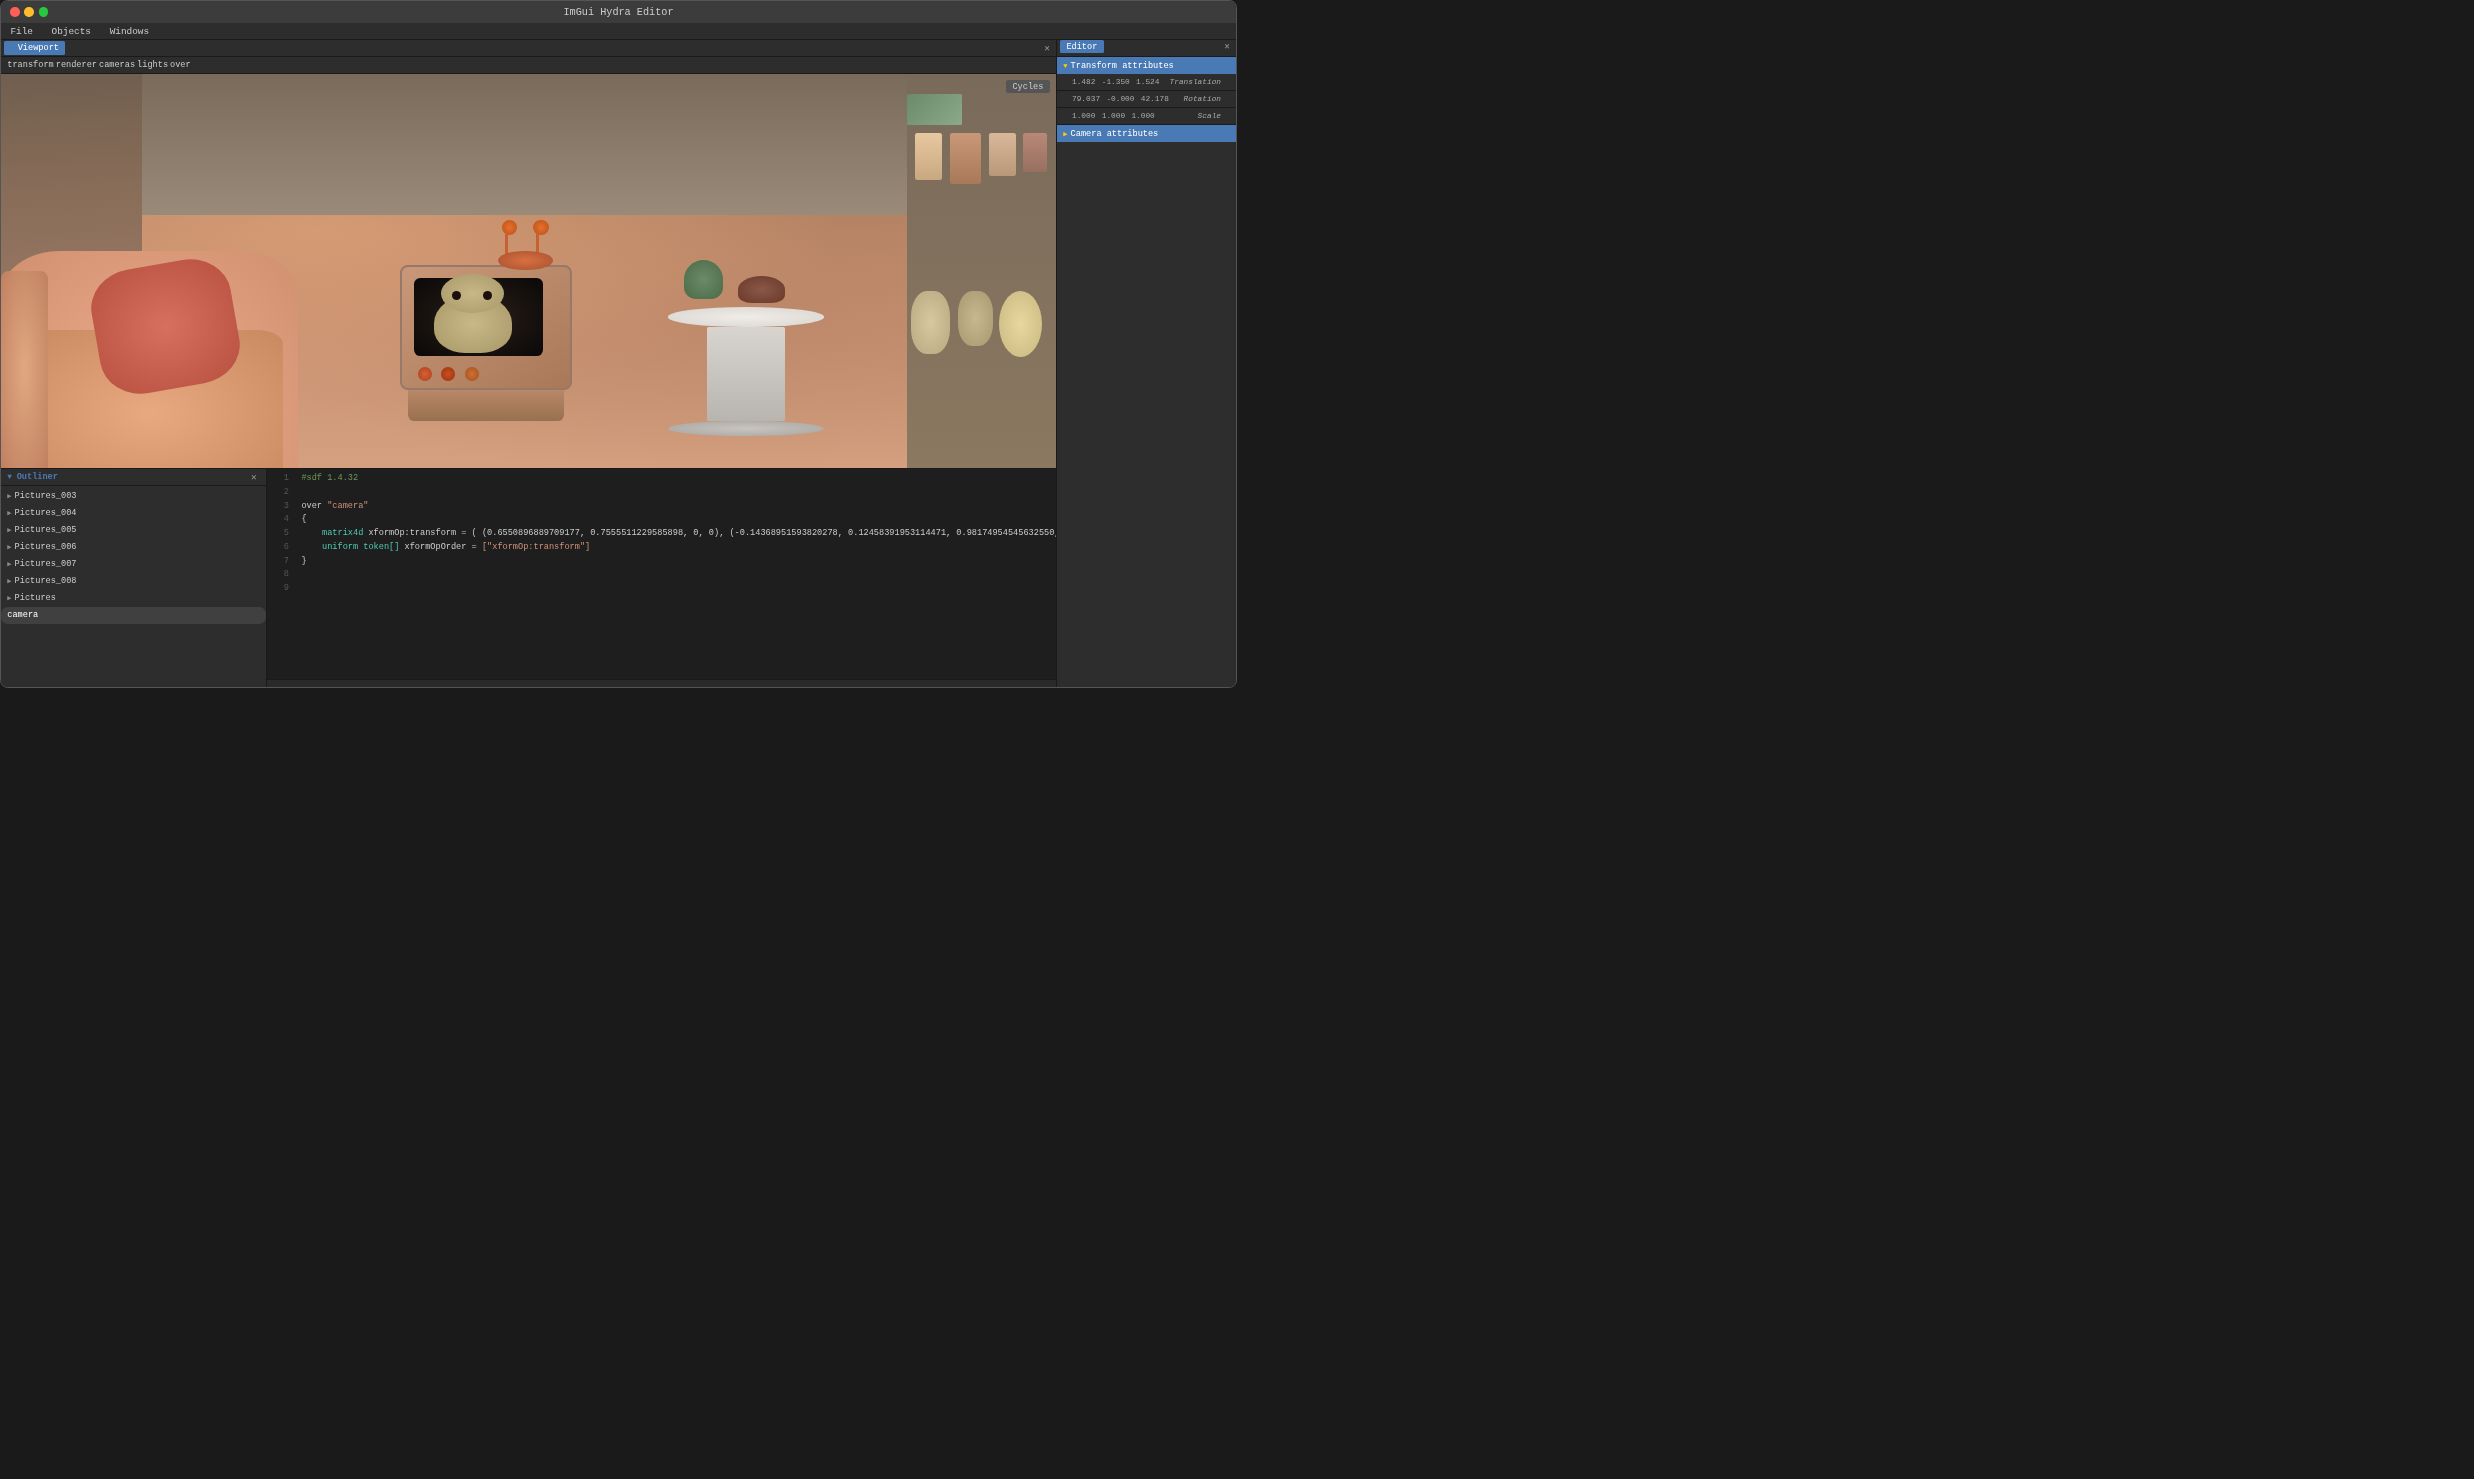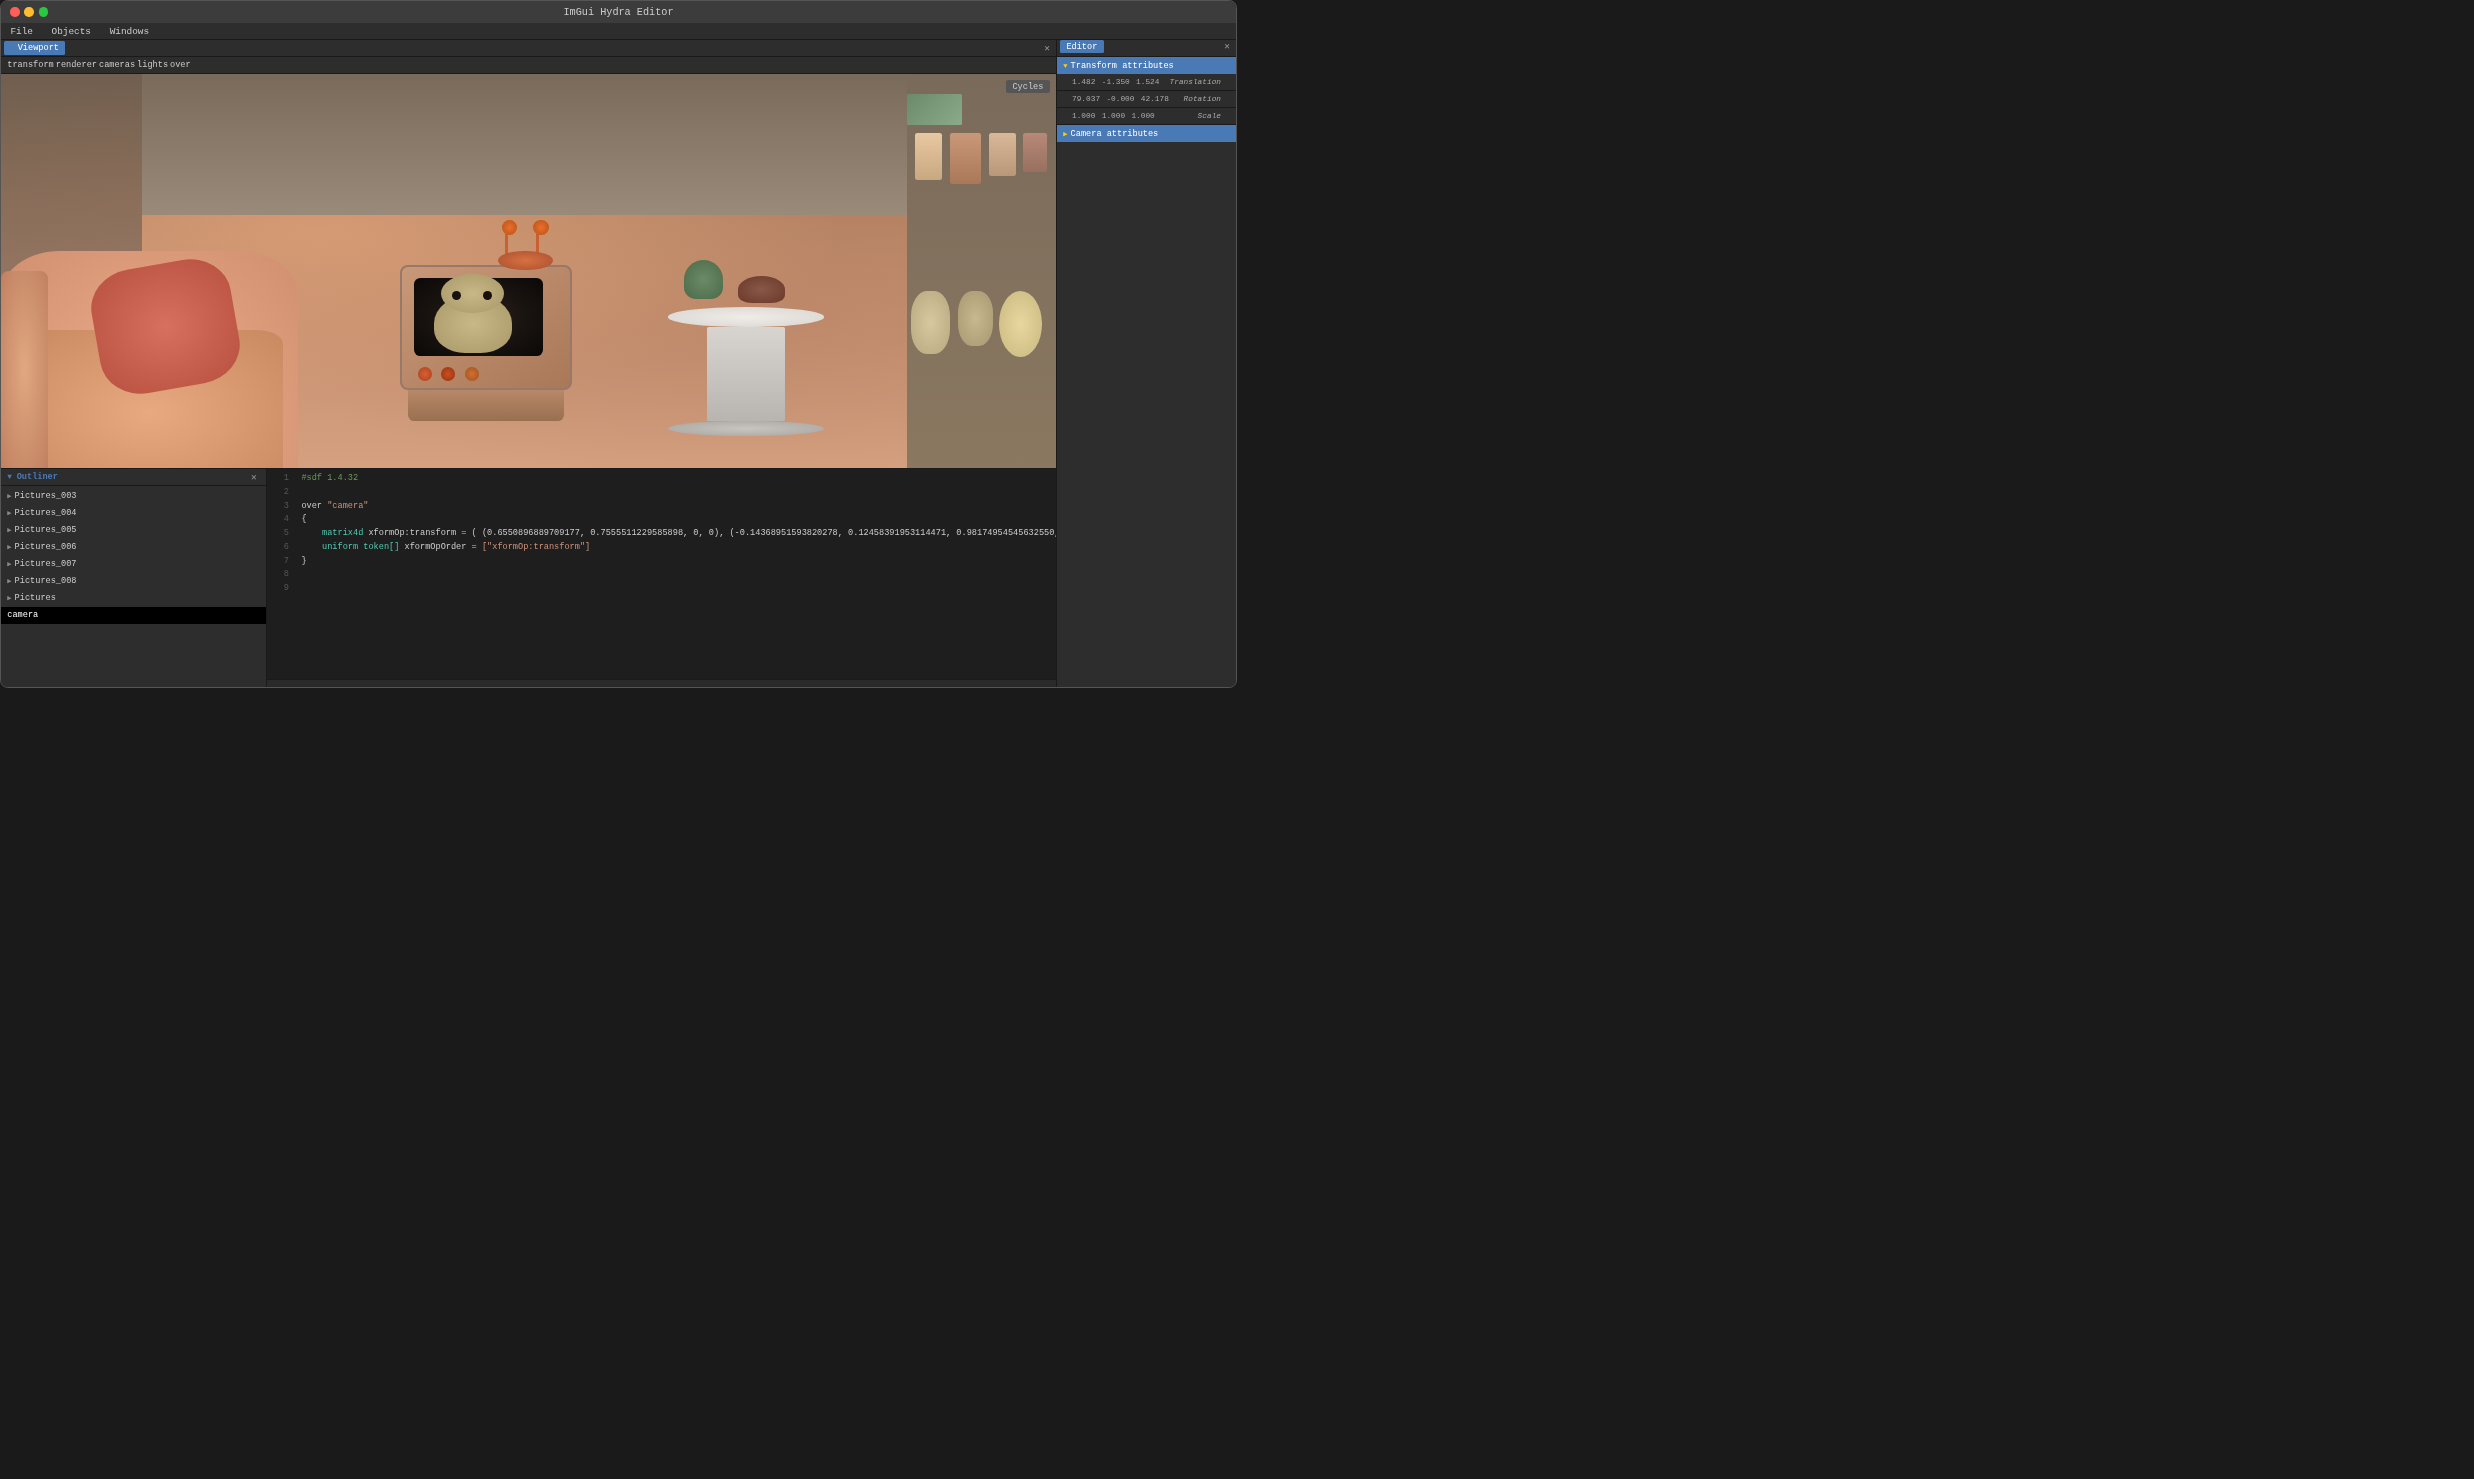--- a/index.html
+++ b/index.html
@@ -190,22 +190,23 @@
     .outliner-item {
       height: 17px;
       display: flex;
       align-items: center;
       padding: 0 6.3px;
       cursor: pointer;
       font-size: 8.6px;
       color: #cccccc;
     }
     .outliner-item.selected {
-      background: #000000;
+      background: #404040;
       color: white;
+      border-radius: 7px;
     }
     .outliner-item .arrow {
       margin-right: 3.1px;
       color: #888;
       font-size: 7px;
     }
     .session-layer-panel {
       flex: 1;
       background: #1e1e1e;
       display: flex;

